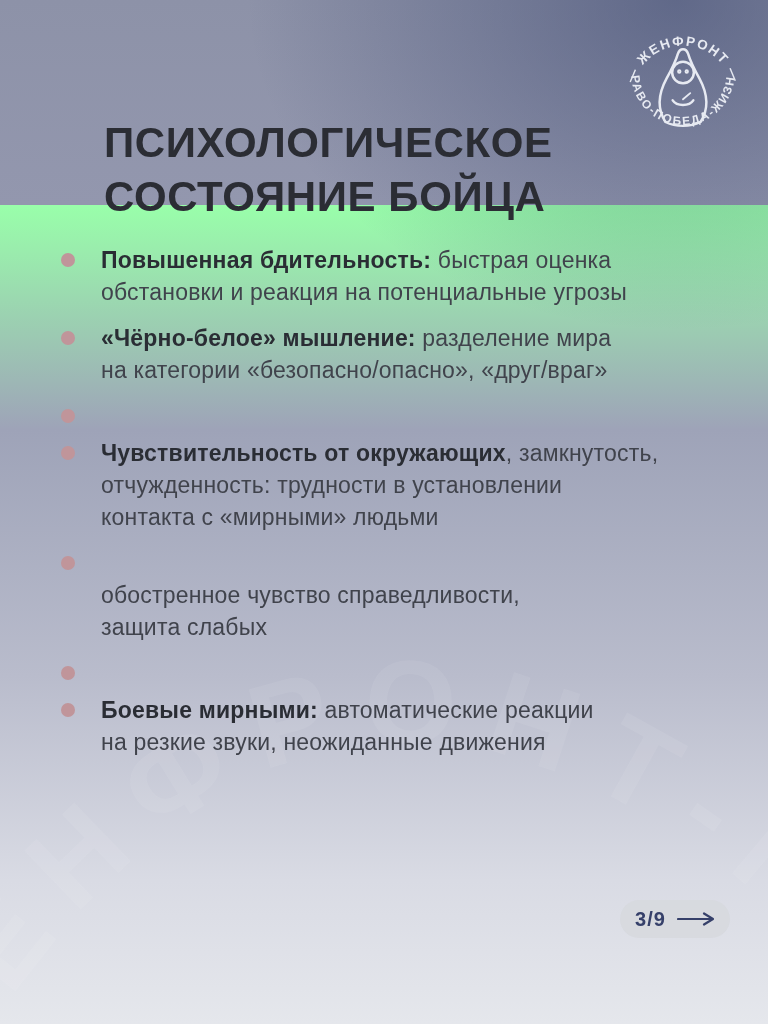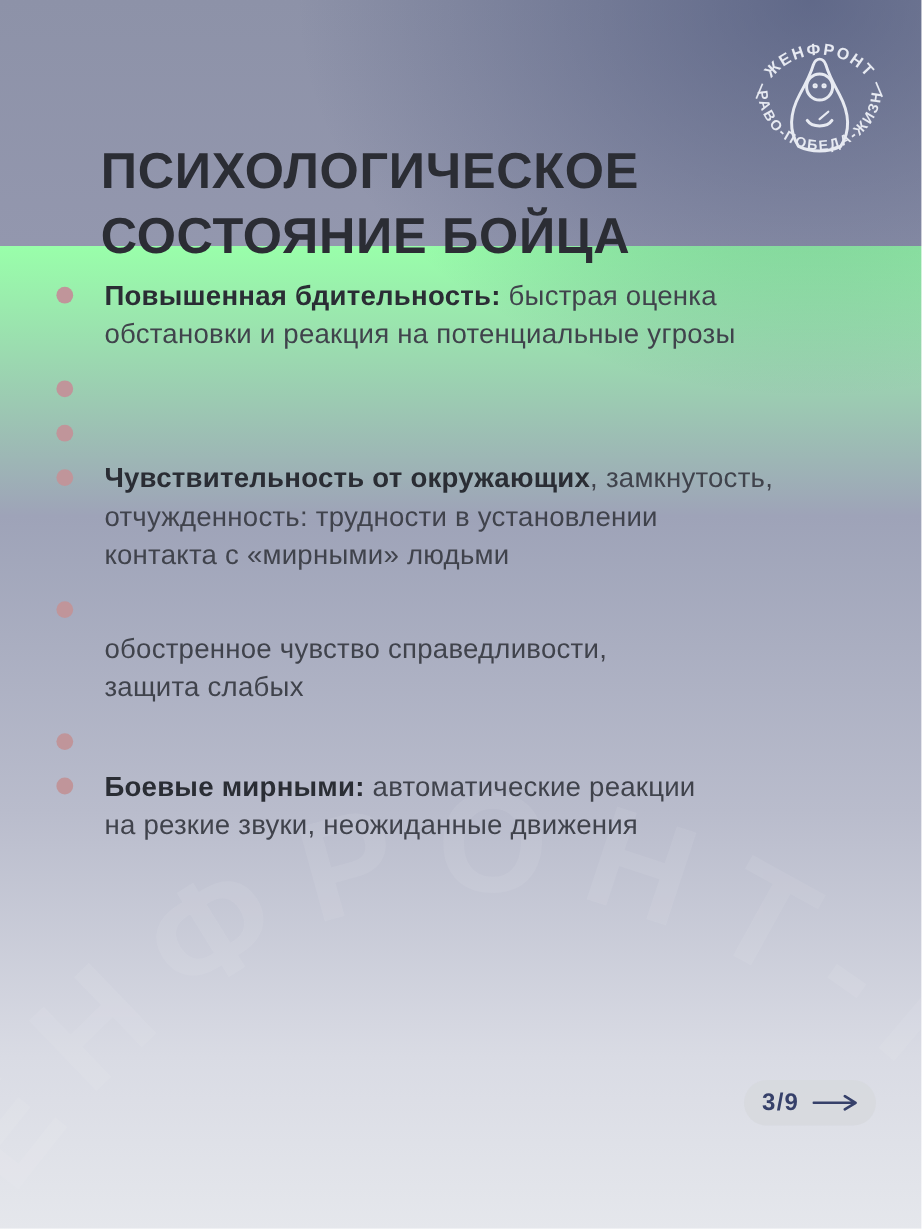--- a/index.html
+++ b/index.html
@@ -21,37 +21,37 @@
     font-weight:700;font-size:118px;letter-spacing:26px;
     fill:#ffffff;opacity:0.065;
   }
 
   
   .title{
     position:absolute;z-index:2;left:84px;top:88px;
     font-size:42px;line-height:54px;font-weight:800;
     letter-spacing:0.6px;color:#2b2d34;
   }
-  .title span{display:block;}
+  .title span{display:block;margin-left:20px;}
 
   
   .logo{position:absolute;z-index:2;left:618px;top:24px;}
   .logo text{
     font-family:"Liberation Sans", sans-serif;
     font-weight:700;fill:#e7eaf2;
   }
   .logo .ring-top{font-size:13px;letter-spacing:1.6px;}
   .logo .ring-bottom{font-size:11.5px;letter-spacing:1.8px;}
   .logo path,.logo circle{stroke:#e7eaf2;fill:none;}
 
   
   .list{
     position:absolute;z-index:2;left:47px;top:230px;width:685px;
     display:flex;flex-direction:column;gap:14px;
-    list-style:none;margin:0;padding:0;
+    list-style:none;margin:14px;padding:0;
   }
   .item{display:flex;align-items:flex-start;}
   .dot{
     flex:0 0 14px;width:14px;height:14px;margin:9px 26px 0 0;
     border-radius:50%;background:#c0959a;
   }
   .item-text{
     margin:0;font-size:23px;line-height:32px;
     letter-spacing:0.2px;color:#40434c;white-space:pre-wrap;
   }
@@ -112,20 +112,22 @@
   </svg>
 
   <ul class="list">
     <li class="item">
       <span class="dot"></span>
       <p class="item-text"><span class="lead">Повышенная бдительность:</span><span> быстрая оценка
 обстановки и реакция на потенциальные угрозы</span></p>
     </li>
     <li class="item">
       <span class="dot"></span>
+      <p class="item-text"><span class="lead">«Чёрно-белое» мышление:</span><span> разделение мира
+на категории «безопасно/опасно», «друг/враг»</span></p>
     </li>
     <li class="item">
       <span class="dot"></span>
     </li>
     <li class="item">
       <span class="dot"></span>
       <p class="item-text"><span class="lead">Чувствительность от окружающих</span><span>, замкнутость,
 отчужденность: трудности в установлении
 контакта с «мирными» людьми</span></p>
     </li>

